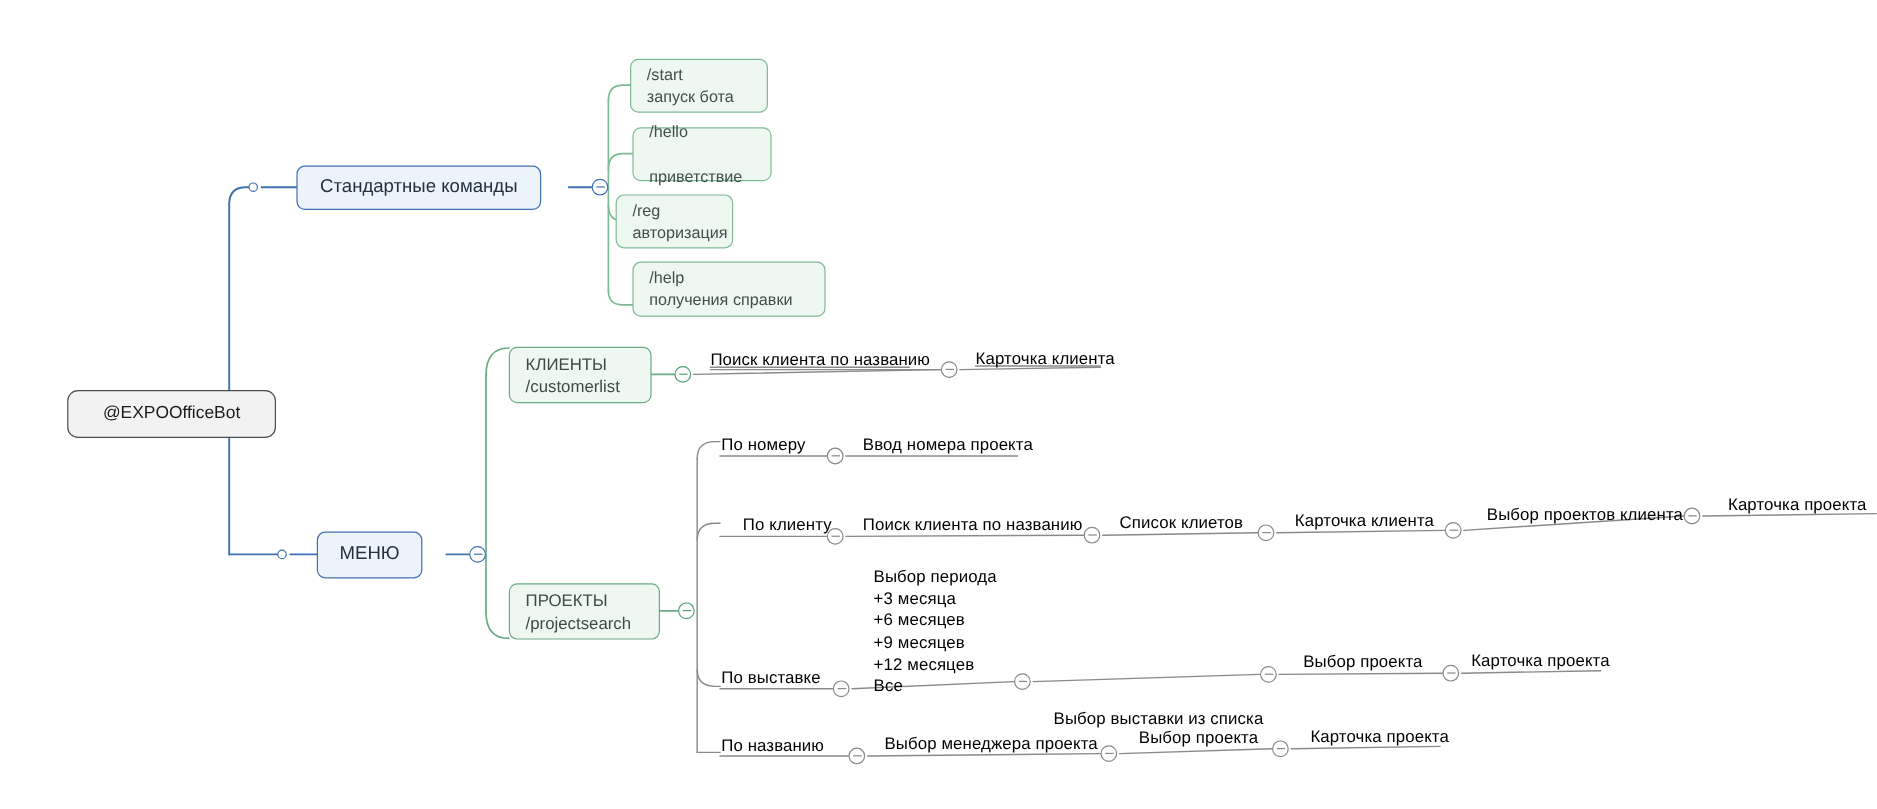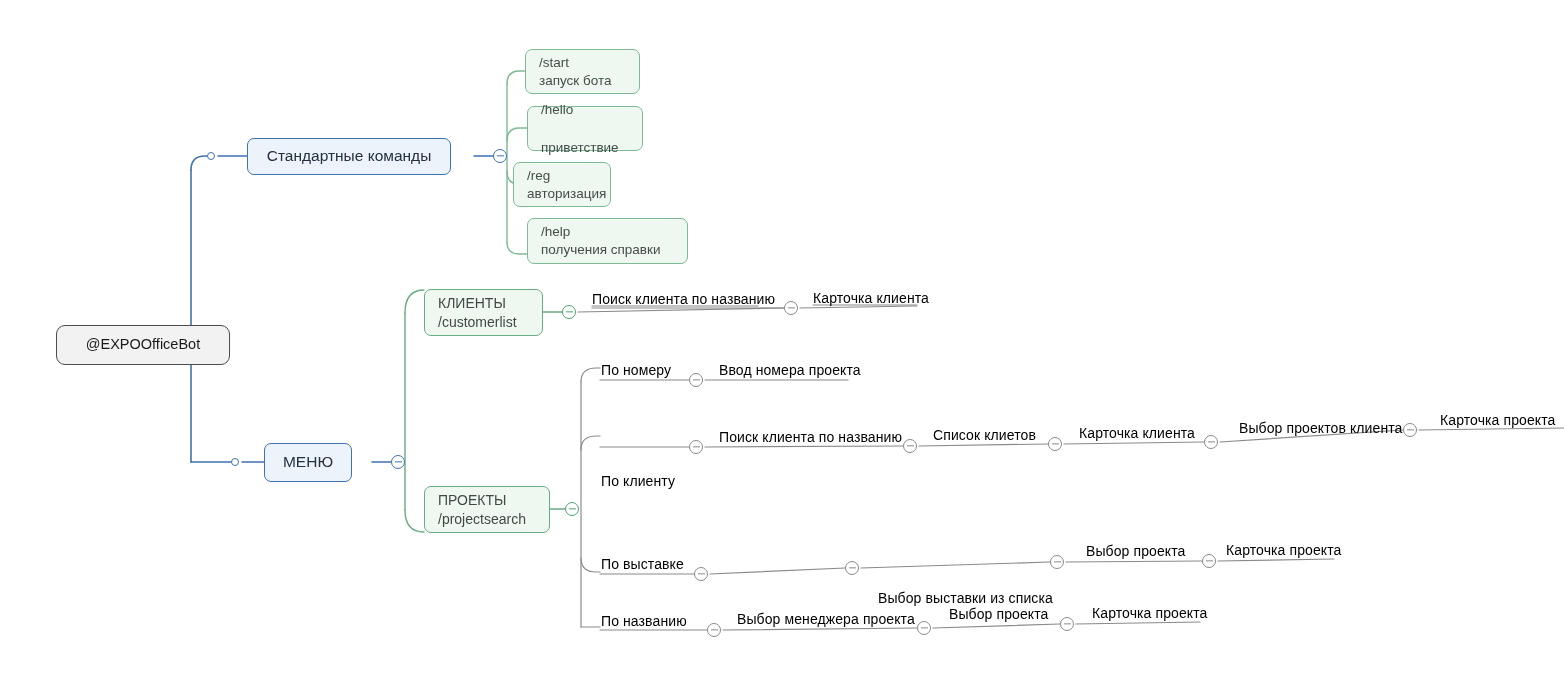--- a/index.html
+++ b/index.html
@@ -228,28 +228,34 @@
     <span class="line">ПРОЕКТЫ</span>
     <span class="line">/projectsearch</span>
   </div>
 
   <div class="edge-label" style="left:592px; top:290px;">Поиск клиента по названию</div>
   <div class="edge-label" style="left:813px; top:289px;">Карточка клиента</div>
 
   <div class="edge-label" style="left:601px; top:361px;">По номеру</div>
   <div class="edge-label" style="left:719px; top:361px;">Ввод номера проекта</div>
 
-  <div class="edge-label" style="left:601px; top:428px;margin-top:44px;">По клиенту</div>
+  <div class="edge-label" style="left:619px; top:428px;">По клиенту</div>
   <div class="edge-label" style="left:719px; top:428px;">Поиск клиента по названию</div>
   <div class="edge-label" style="left:933px; top:426px;">Список клиетов</div>
   <div class="edge-label" style="left:1079px; top:424px;">Карточка клиента</div>
   <div class="edge-label" style="left:1239px; top:419px;">Выбор проектов клиента</div>
   <div class="edge-label" style="left:1440px; top:411px;">Карточка проекта</div>
 
   <div class="edge-label" style="left:601px; top:555px;">По выставке</div>
+  <div class="edge-label" style="left:728px; top:471px;">Выбор периода
++3 месяца
++6 месяцев
++9 месяцев
++12 месяцев
+Все</div>
   <div class="edge-label" style="left:878px; top:549px;margin-top:40px;">Выбор выставки из списка</div>
   <div class="edge-label" style="left:1086px; top:542px;">Выбор проекта</div>
   <div class="edge-label" style="left:1226px; top:541px;">Карточка проекта</div>
 
   <div class="edge-label" style="left:601px; top:612px;">По названию</div>
   <div class="edge-label" style="left:737px; top:610px;">Выбор менеджера проекта</div>
   <div class="edge-label" style="left:949px; top:605px;">Выбор проекта</div>
   <div class="edge-label" style="left:1092px; top:604px;">Карточка проекта</div>
 
   <div class="dot" style="left:207px; top:152px;"></div>

